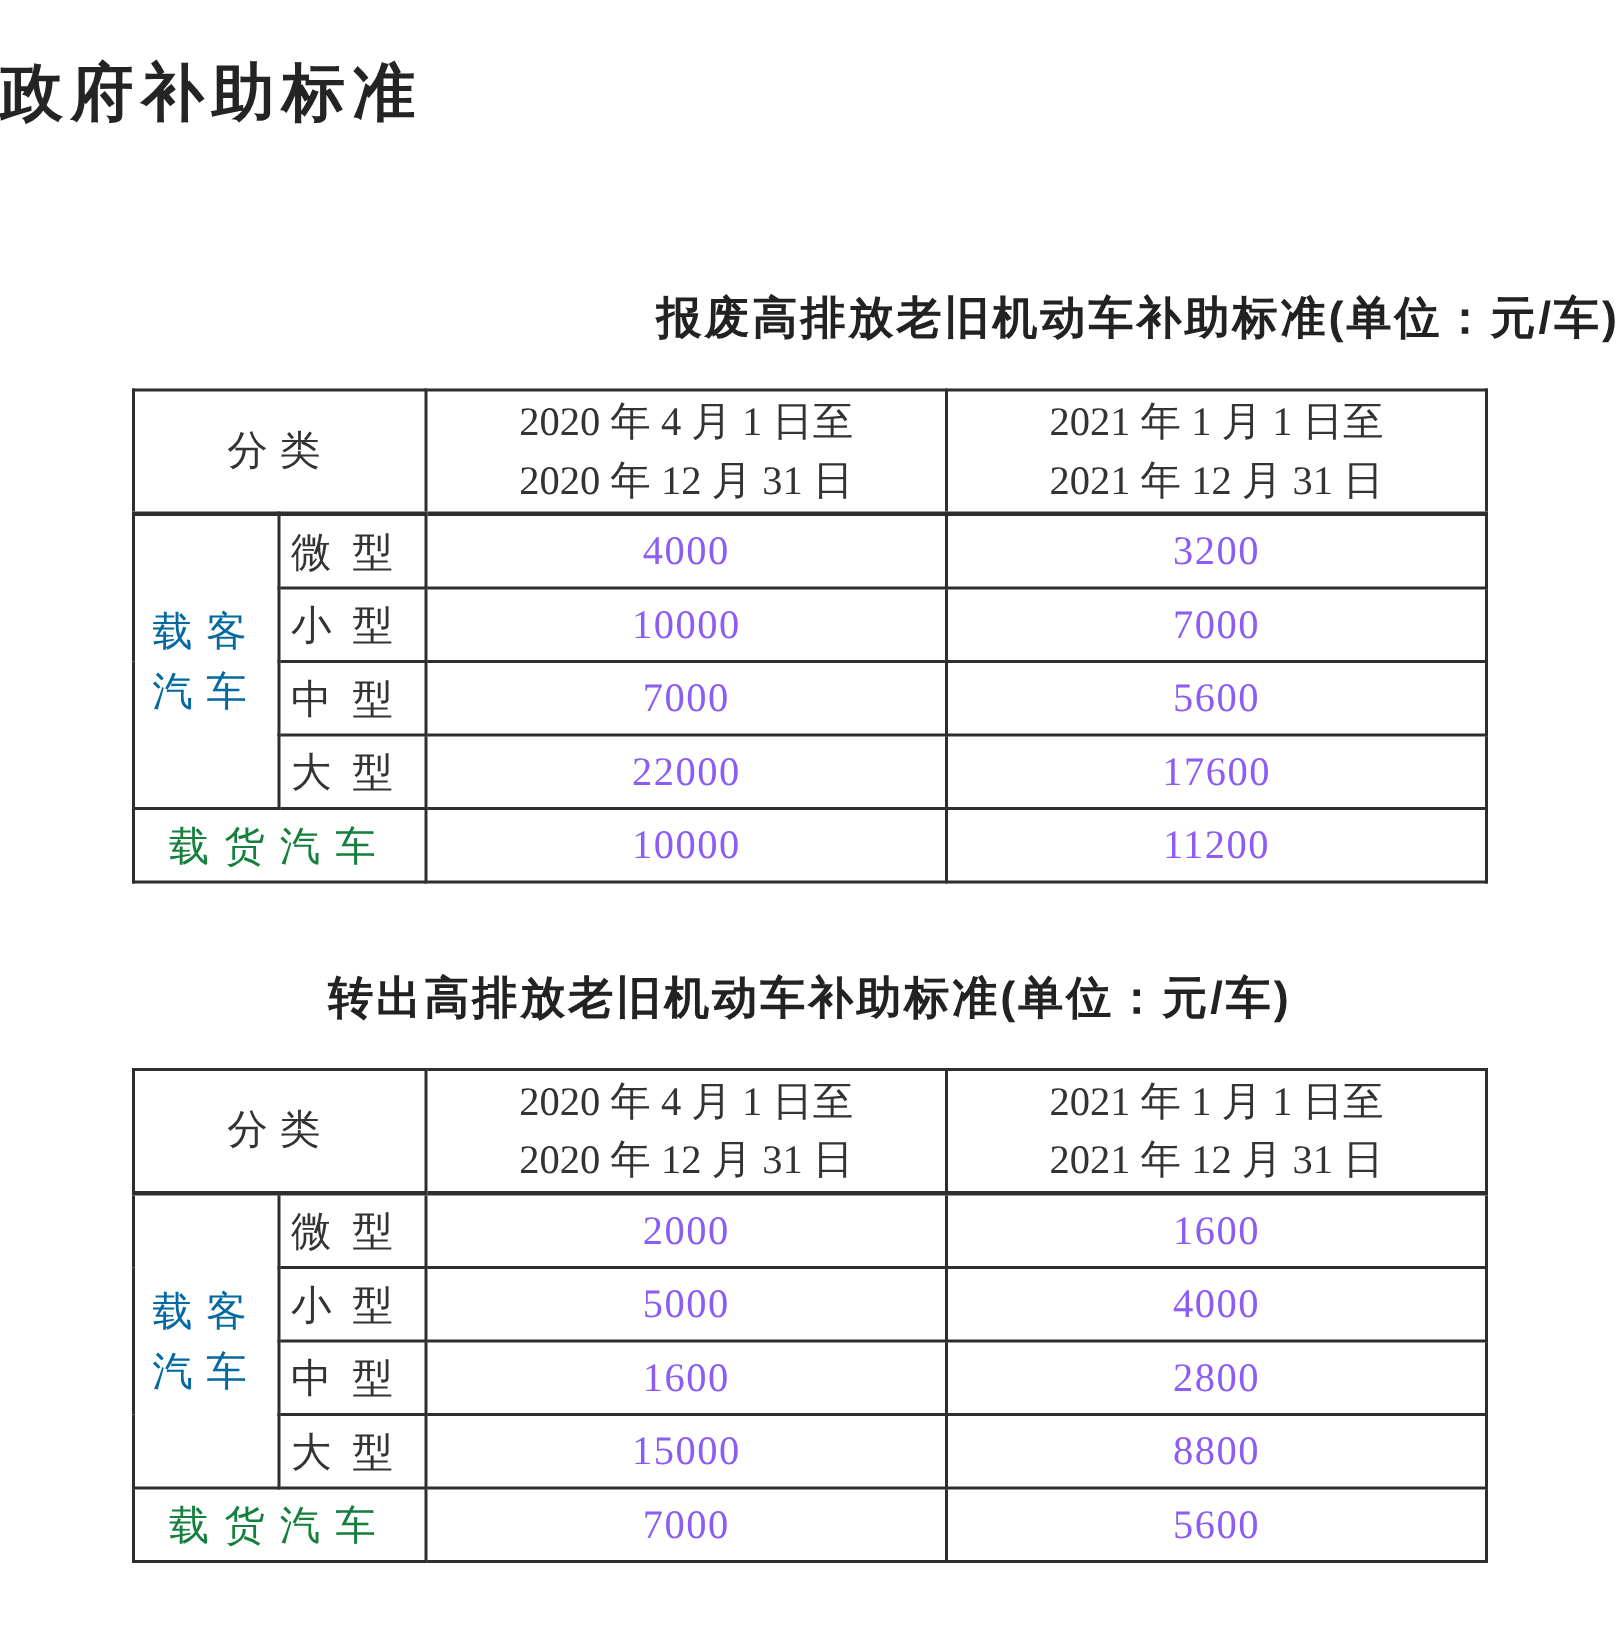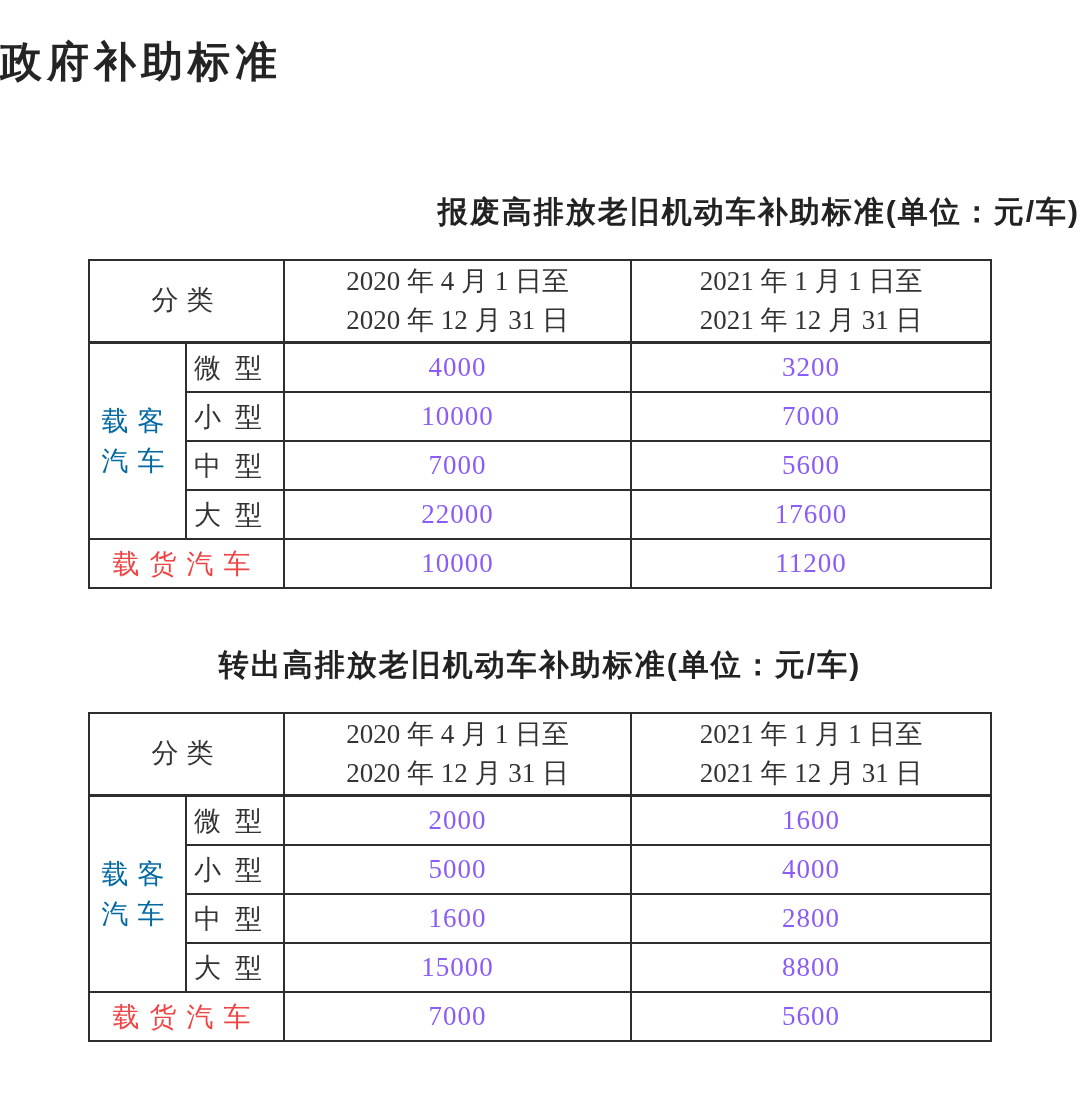--- a/index.html
+++ b/index.html
@@ -80,21 +80,21 @@
     white-space: pre-line;
     letter-spacing: 9px;
     padding-left: 9px;
     line-height: 1.5;
     color: #0369a1;
   }
   td.truck-cell {
     letter-spacing: 10px;
     padding-left: 10px;
     border-top-width: 3px;
-    color: #ef4444;
+    color: #15803d;
     white-space: normal;
   }
   td.type-cell {
     letter-spacing: 14px;
     padding-left: 14px;
     color: #333333;
     border-radius: 11px;
   }
   td.num-cell {
     color: #8b5cf6;

